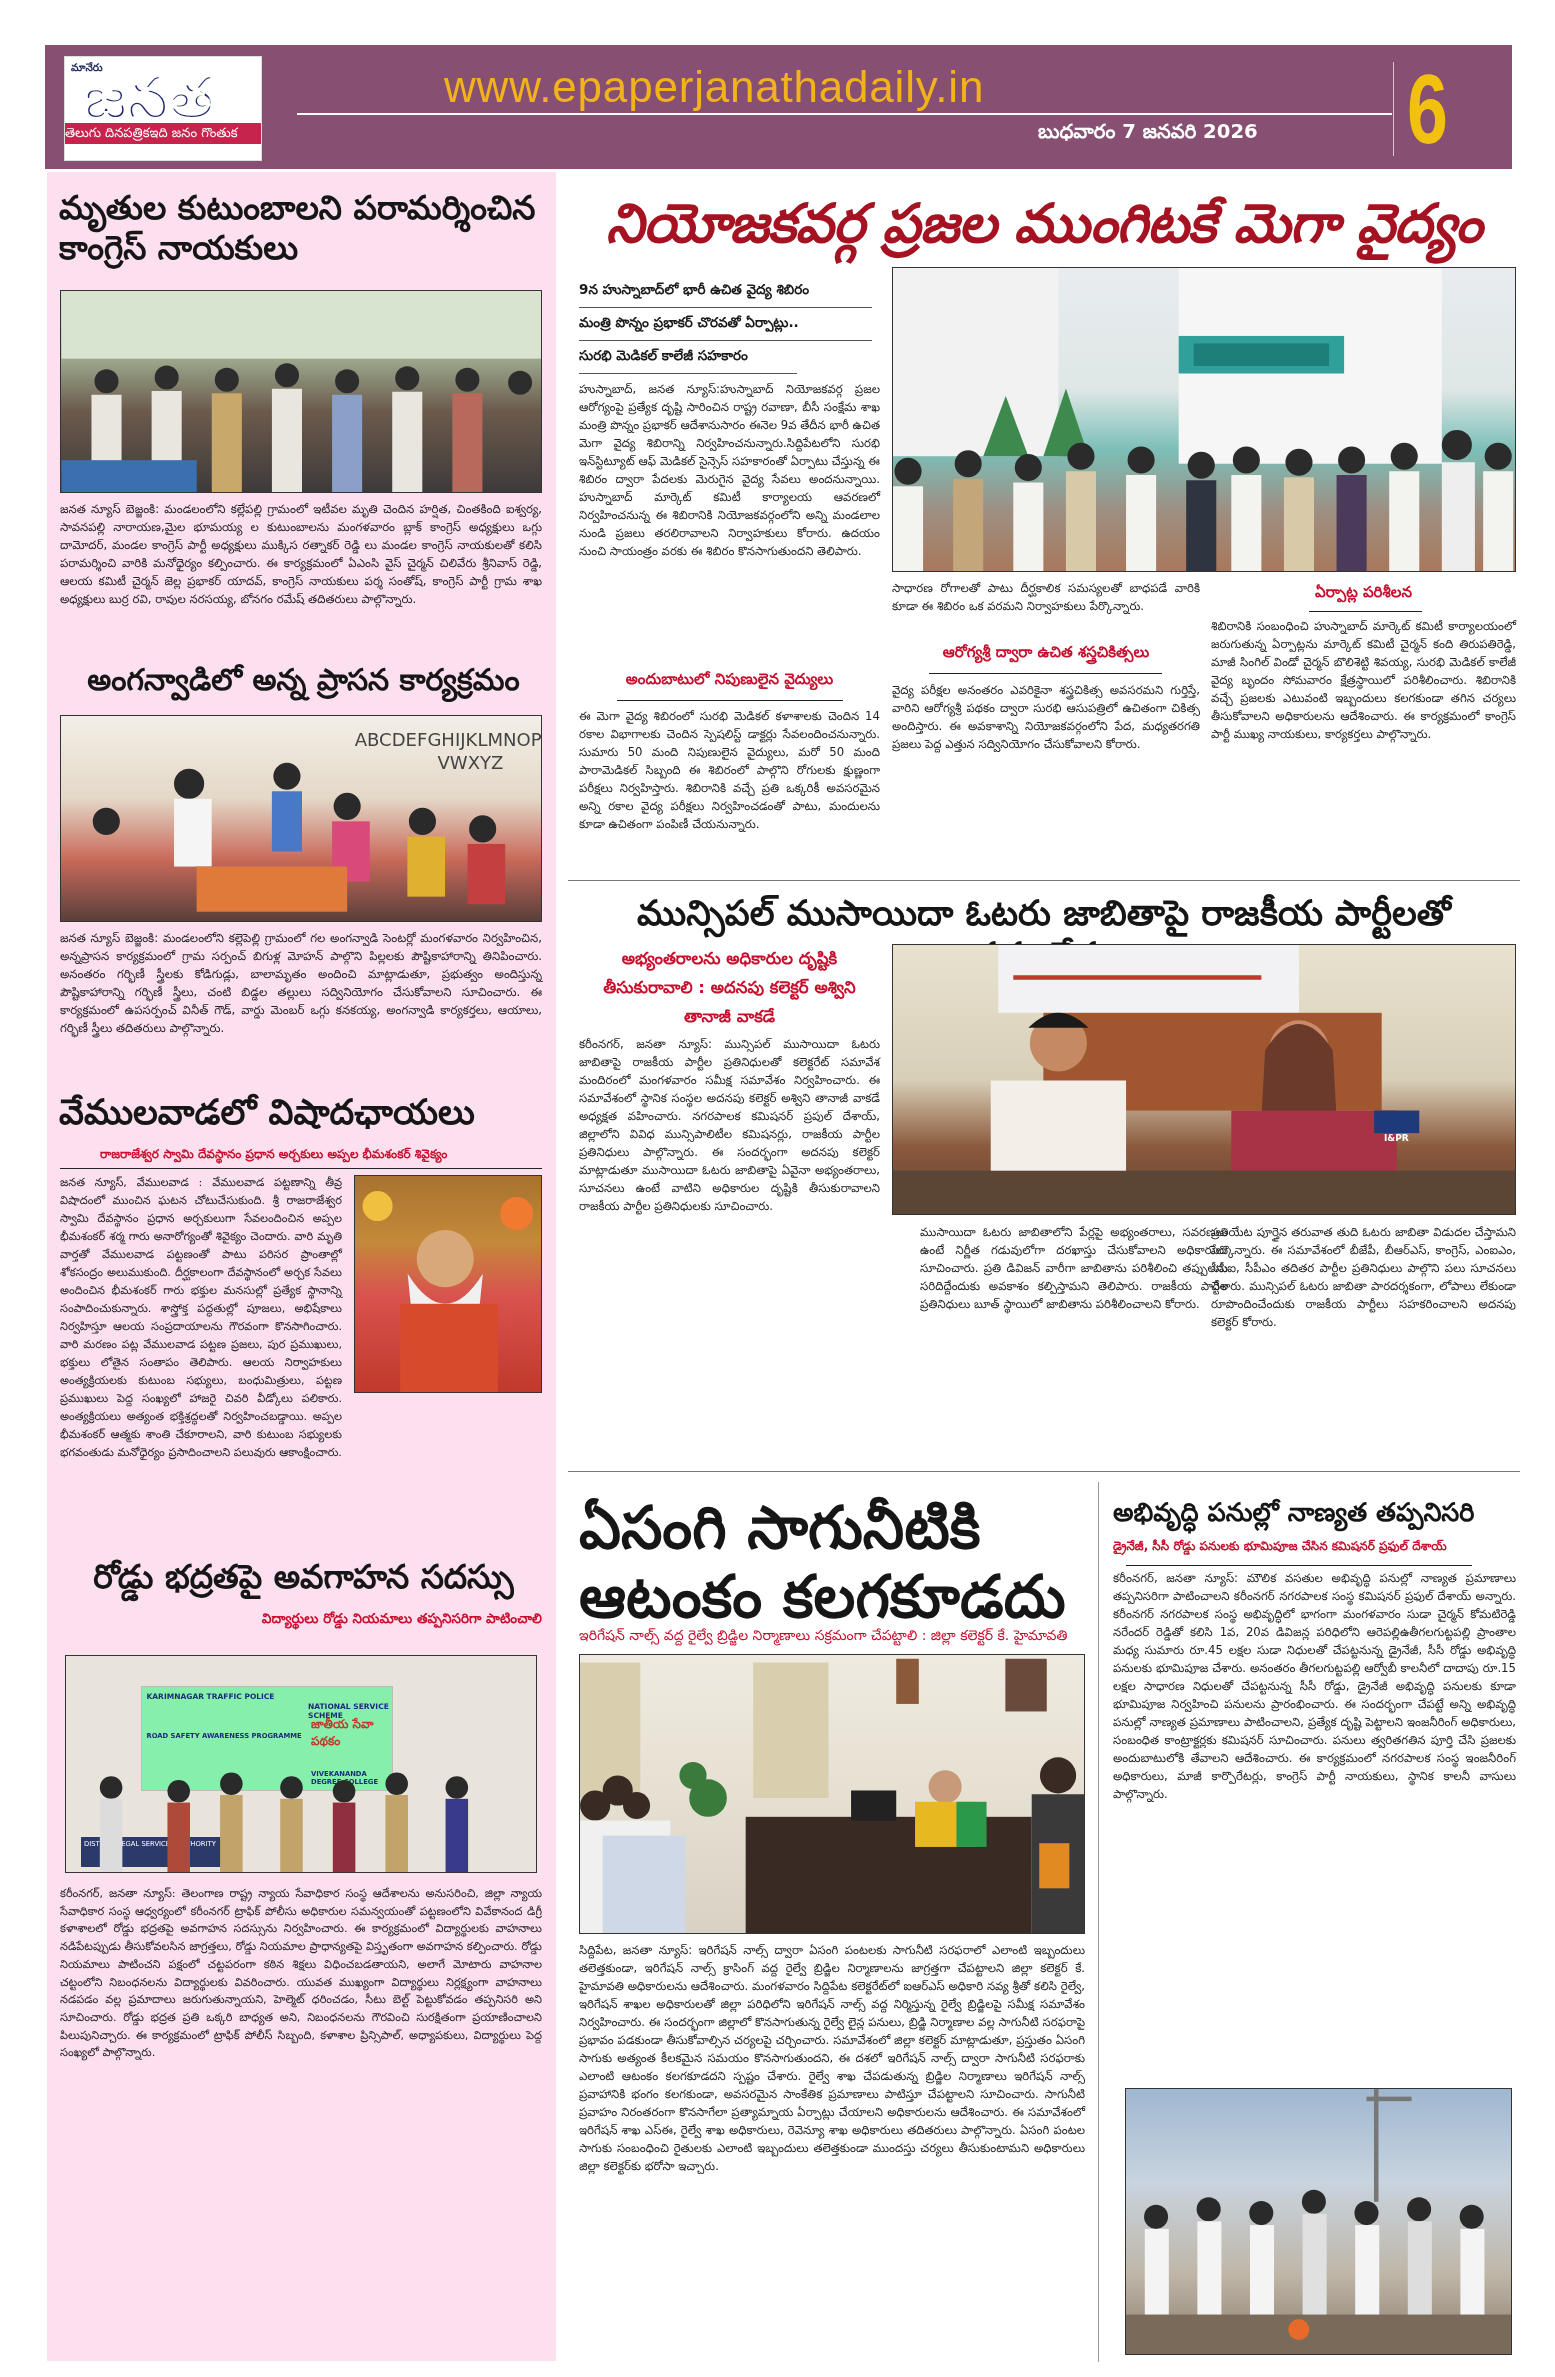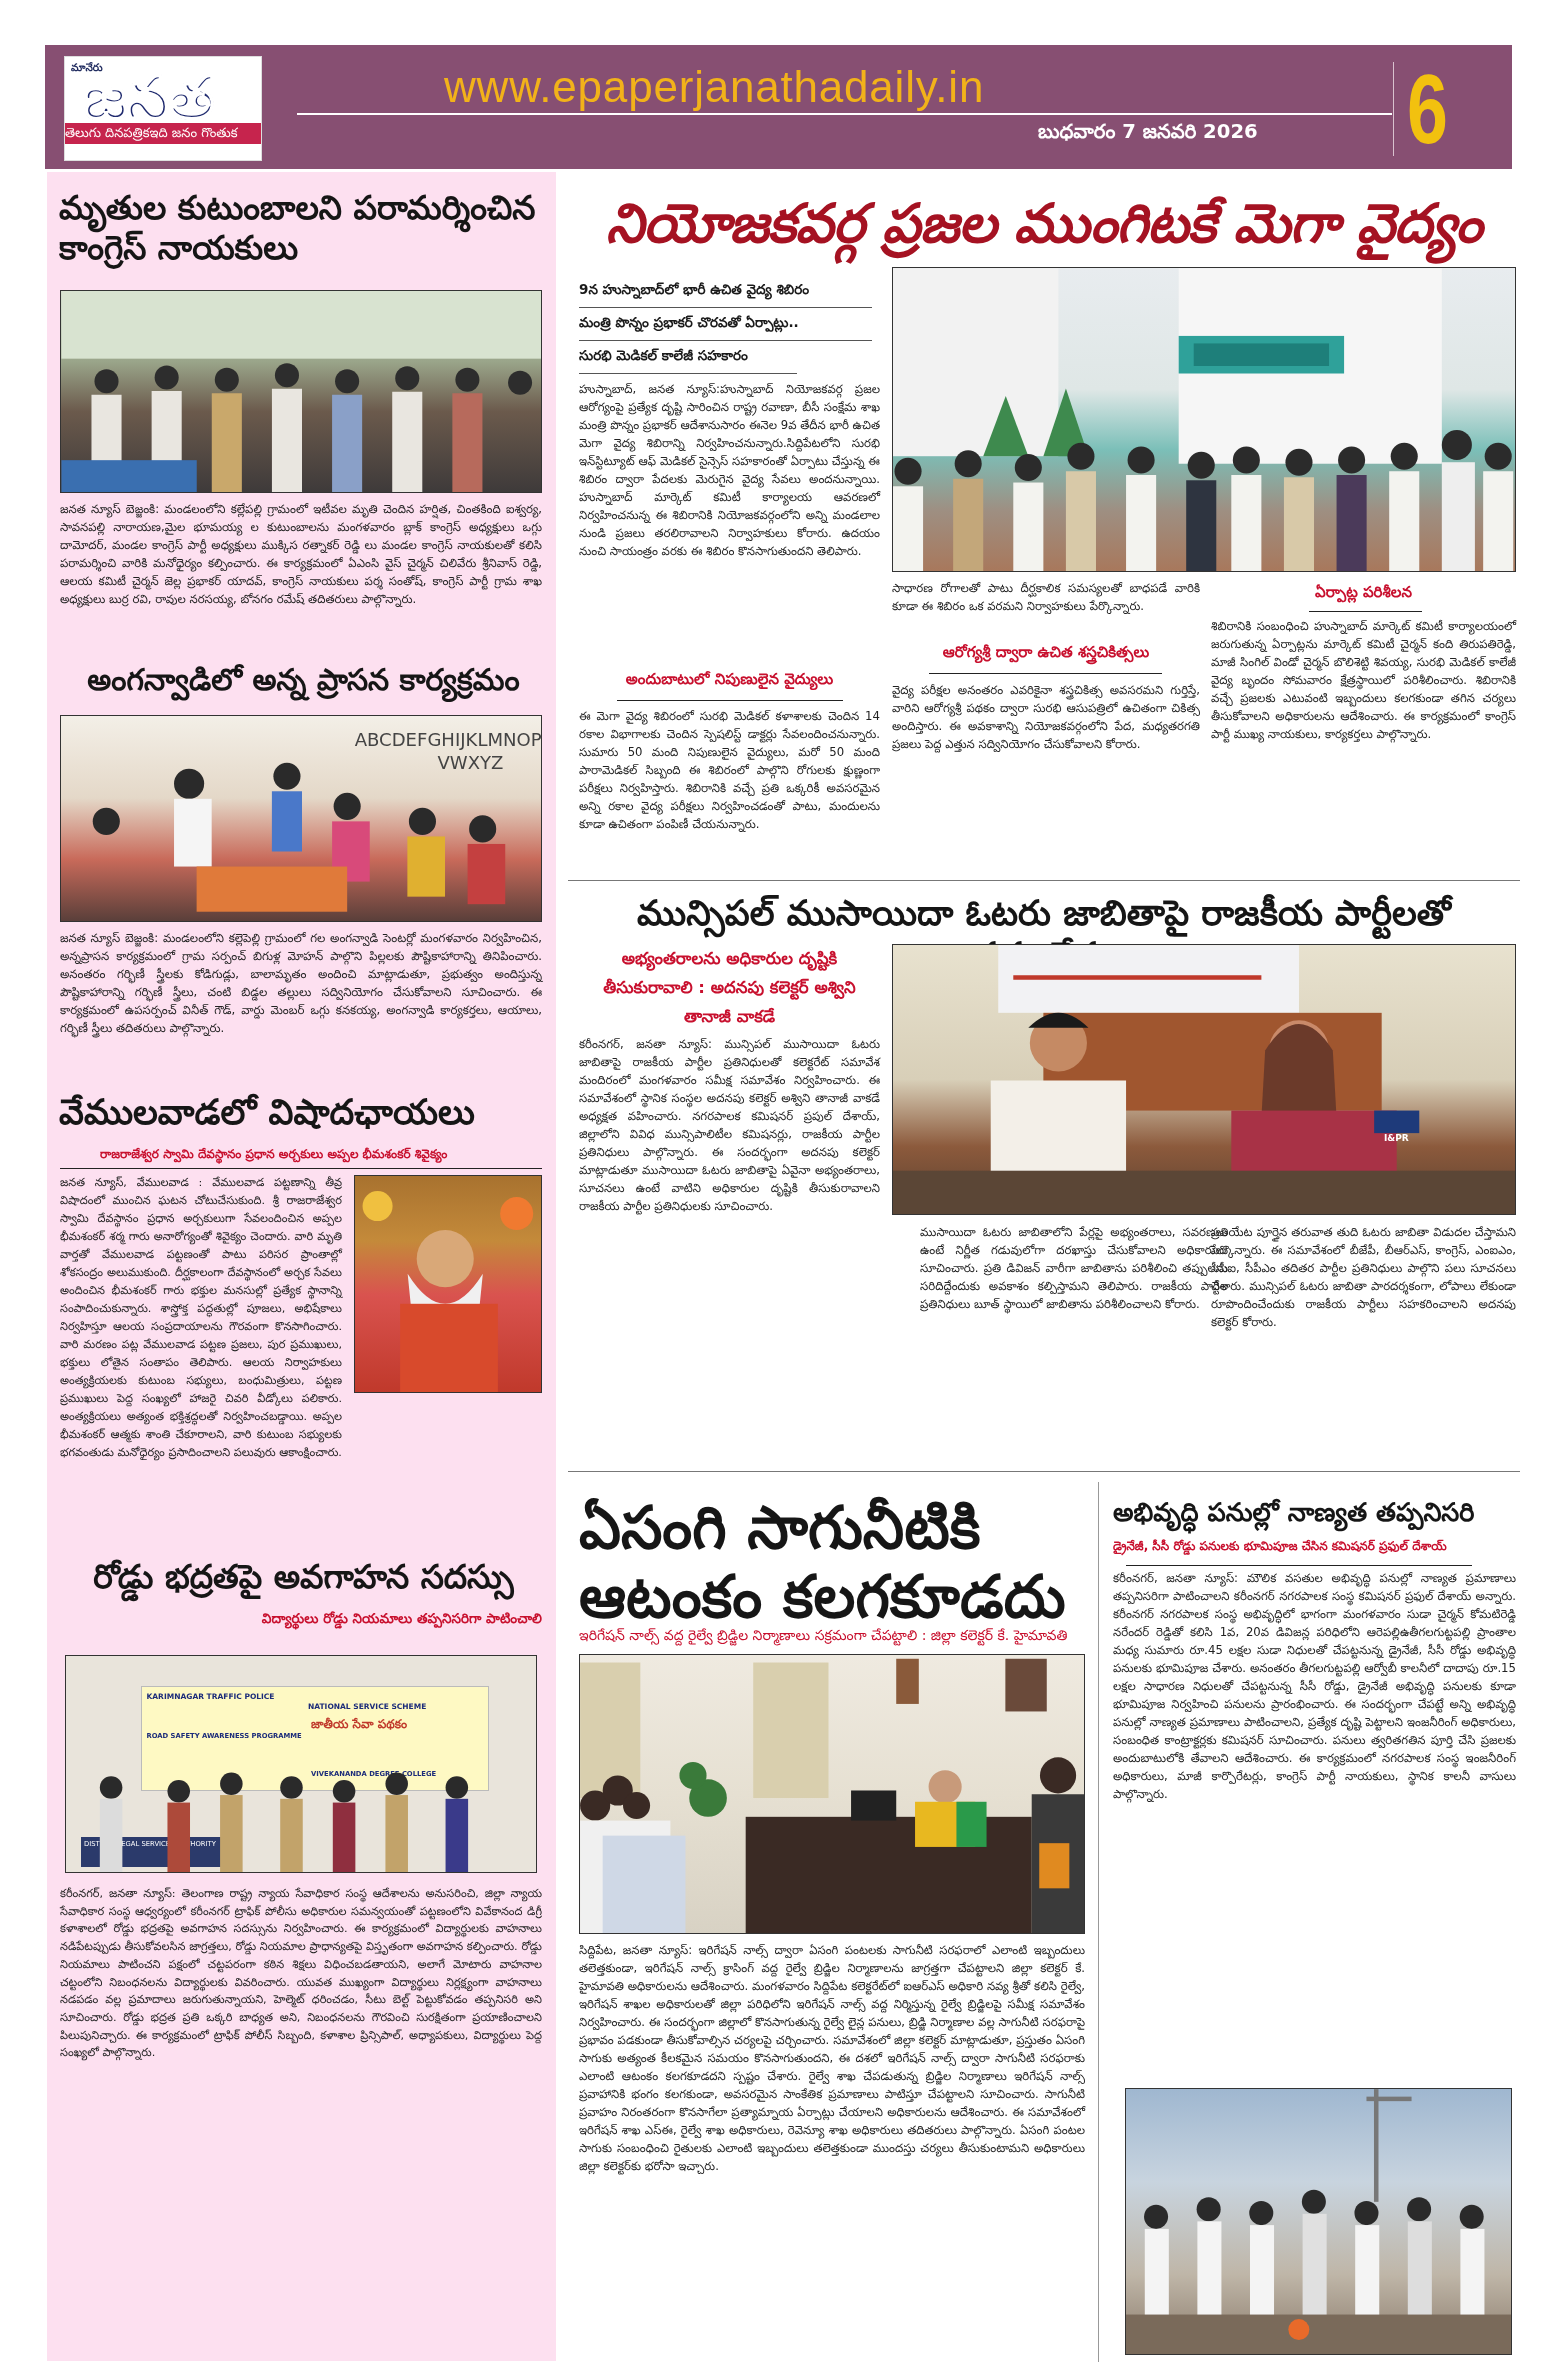--- a/index.html
+++ b/index.html
@@ -104,21 +104,21 @@
     <path d="M70 130 Q120 210 170 130 L165 180 Q120 220 75 180Z" fill="#f0f0f0"></path>
     <rect x="60" y="170" width="130" height="120" fill="#d84a2c"></rect>
     <circle cx="30" cy="40" r="20" fill="#f0c040"></circle>
       <circle cx="215" cy="50" r="22" fill="#f07a30"></circle>
   </svg>
 </div>
 
 <div class="abs hl" style="left:59px;top:1557px;width:489px;font-size:33px;text-align:center;">రోడ్డు భద్రతపై అవగాహన సదస్సు</div>
 <div class="abs red" style="left:60px;top:1610px;width:482px;font-size:13.5px;font-weight:bold;text-align:right;">విద్యార్థులు రోడ్డు నియమాలు తప్పనిసరిగా పాటించాలి</div>
 <div class="abs photo" style="left:65px;top:1655px;width:472px;height:218px;background:#e9e4db;">
-  <div class="abs" style="left:75px;top:30px;width:348px;height:105px;background:#fef9c3;border:0.8px solid #bbb;">
+  <div class="abs" style="left:75px;top:30px;width:252px;height:105px;background:#86efac;border:0.8px solid #bbb;">
     <div style="position:absolute;left:4.5px;top:4.5px;font-size:7.5px;font-weight:bold;color:#1c2c7a;">KARIMNAGAR TRAFFIC POLICE</div>
     <div style="position:absolute;left:4.5px;top:45px;font-size:6.8px;font-weight:bold;color:#1c2c7a;">ROAD SAFETY AWARENESS PROGRAMME</div>
     <div style="position:absolute;left:166px;top:15px;font-size:7.5px;font-weight:bold;color:#1c2c7a;">NATIONAL SERVICE SCHEME</div>
     <div style="position:absolute;left:169px;top:30px;font-size:12px;font-weight:bold;color:#c0392b;">జాతీయ సేవా పథకం</div>
     <div style="position:absolute;left:169px;top:83px;font-size:6.8px;font-weight:bold;color:#1c2c7a;">VIVEKANANDA DEGREE COLLEGE</div>
   </div>
   <div class="abs" style="left:15px;top:181px;width:150px;height:30px;background:#2b3a6b;color:#fff;font-size:6.8px;padding:3px;"><span>DISTRICT LEGAL SERVICES AUTHORITY</span></div>
   <svg width="472" height="218" style="position:absolute;left:0;top:0" viewBox="0 0 628 290">
     <g fill="#2a2a2a">
         <circle cx="60" cy="175" r="15"></circle>

